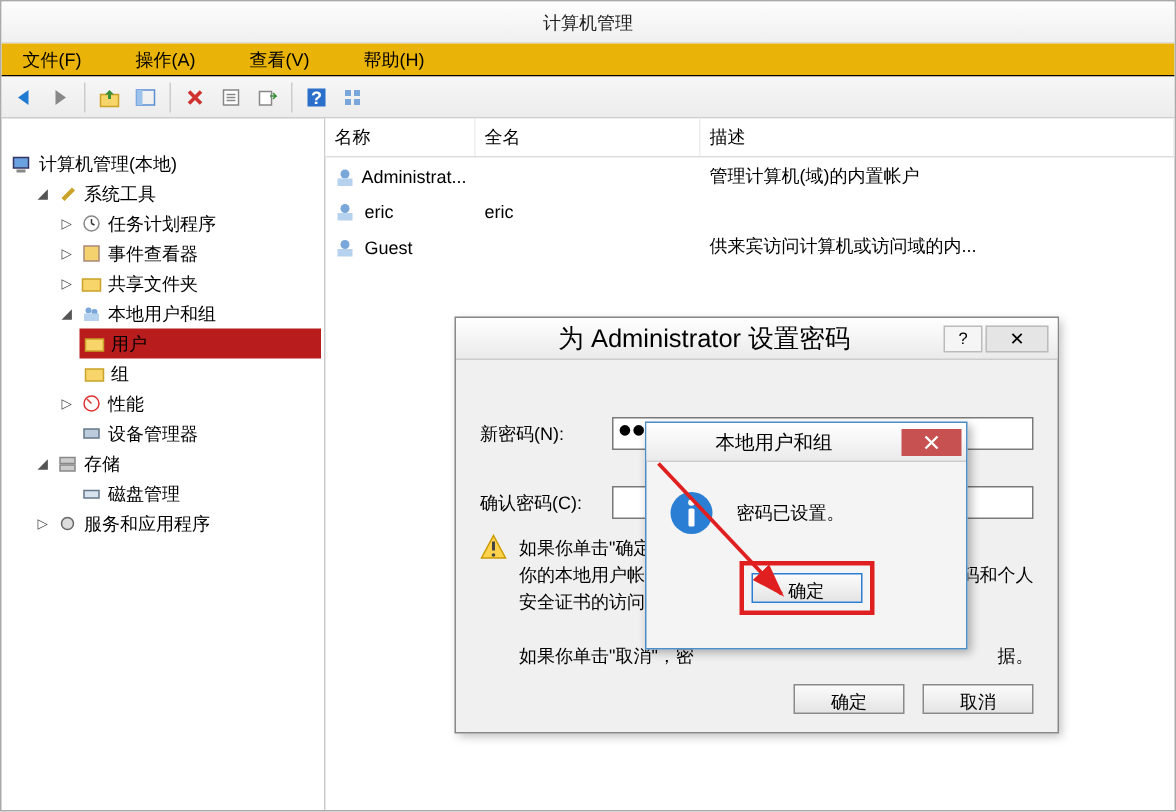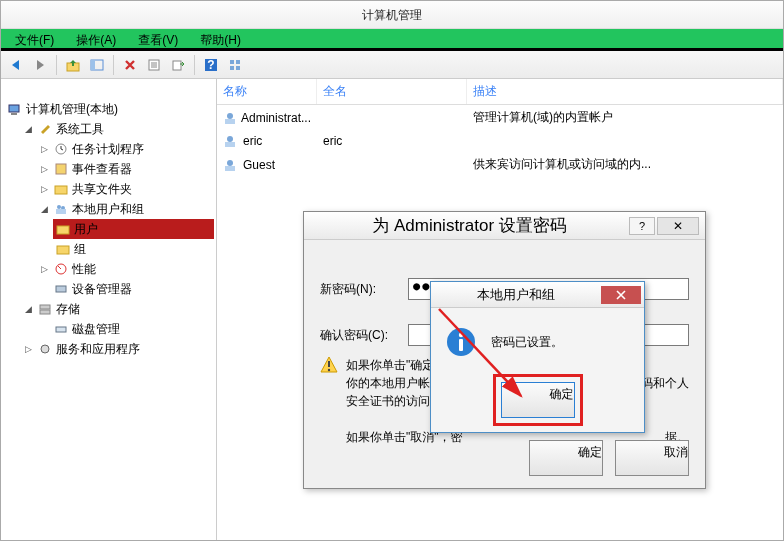--- a/index.html
+++ b/index.html
@@ -1,59 +1,59 @@
 <!DOCTYPE html>
 <html><head>
 <meta charset="utf-8">
 <style>
 * { box-sizing: border-box; margin: 0; padding: 0; font-family: "Microsoft YaHei", "SimSun", Tahoma, sans-serif; font-size: 12px; }
 body { background: #fff; width: 784px; height: 541px; overflow: hidden; position: relative; border: 1px solid #aaa; }
 
 .titlebar { height: 28px; background: linear-gradient(#fdfdfd,#f0f0f0); border-bottom: 1px solid #ddd; text-align: center; line-height: 28px; font-size: 13px; color: #222; }
 
-.menubar { height: 22px; background: #22c55e; border-bottom: 3px solid #000000; display: flex; gap: 6px; padding: 0 6px; }
+.menubar { height: 22px; background: #eab308; border-bottom: 1px solid #000000; display: flex; gap: 20px; padding: 0 6px; }
 .menubar .mi { padding: 2px 8px; line-height: 18px; cursor: default; }
 
 .toolbar { height: 28px; background: linear-gradient(#f7f7f7,#ececec); border-bottom: 1px solid #ccc; display: flex; align-items: center; gap: 2px; padding: 0 4px; }
 .tbtn { width: 22px; height: 22px; display: flex; align-items: center; justify-content: center; border: 1px solid transparent; cursor: default; }
 .tsep { width: 1px; height: 20px; background: #ccc; margin: 0 3px; }
 
 .main { display: flex; height: calc(100% - 78px); }
 .tree { width: 216px; border-right: 1px solid #ccc; padding: 20px 2px; overflow: auto; }
 .tree ul { list-style: none; padding-left: 16px; }
 .tree > ul { padding-left: 2px; }
 .tree li { line-height: 18px; white-space: nowrap; }
 .node { display: flex; align-items: center; gap: 3px; padding: 1px 2px; cursor: default; }
 .node.sel { background: #b91c1c; }
 .exp { width: 11px; height: 11px; display: inline-flex; align-items: center; justify-content: center; color: #555; font-size: 9px; }
 .tico { width: 16px; height: 16px; display: inline-flex; align-items: center; justify-content: center; }
 .tico svg { width: 14px; height: 14px; }
 
 .listpane { flex: 1; display: flex; flex-direction: column; }
 .listhead { display: flex; background: #fff; border-bottom: 1px solid #ddd; }
-.listhead .col { padding: 4px 6px; border-right: 1px solid #eee; color: #3b82f6; }
+.listhead .col { padding: 4px 6px; border-right: 1px solid #eee; color: #000000; }
 .c1 { width: 100px; } .c2 { width: 150px; } .c3 { flex: 1; }
 .listbody .row { display: flex; padding: 2px 0; }
 .listbody .cell { padding: 2px 6px; display: flex; align-items: center; gap: 4px; }
 .uico { width: 16px; height: 14px; }
 
 
 .dlg1 { position: absolute; left: 302px; top: 210px; width: 403px; height: 278px; background: #f0f0f0; border: 1px solid #888; box-shadow: 2px 2px 6px rgba(0,0,0,.25); }
 .dlg1 .dtitle { height: 28px; background: linear-gradient(#fff,#eaeaea); border-bottom: 1px solid #ccc; display: flex; align-items: center; padding: 0 6px; }
 .dlg1 .dtitle .t { flex: 1; text-align: center; font-size: 17px; }
 .helpbtn { width: 26px; height: 18px; background: #f5f5f5; border: 1px solid #bbb; text-align: center; line-height: 16px; margin-right: 2px; font-size: 11px; }
 .closex { width: 42px; height: 18px; background: #e5e5e5; border: 1px solid #bbb; text-align: center; line-height: 16px; }
 .dbody { padding: 14px 16px; }
 .frow { display: flex; align-items: center; margin-bottom: 10px; margin-top: 24px; }
 .flabel { width: 88px; }
 .finput { flex: 1; height: 22px; border: 1px solid #7a7a7a; background: #fff; padding: 0 4px; font-family: monospace; letter-spacing: 2px; }
 .warnrow { display: flex; gap: 8px; margin-top: 6px; }
 .wbody { flex: 1; line-height: 18px; }
 .dbtns { position: absolute; bottom: 12px; right: 16px; display: flex; gap: 12px; }
-.btn { width: 74px; height: 36px; background: linear-gradient(#fbfbfb,#e4e4e4); border: 1px solid #8a8a8a; text-align: right; line-height: 22px; cursor: default; }
+.btn { width: 74px; height: 20px; background: linear-gradient(#fbfbfb,#e4e4e4); border: 1px solid #8a8a8a; text-align: center; line-height: 22px; cursor: default; }
 
 
 .dlg2 { position: absolute; left: 429px; top: 280px; width: 215px; height: 152px; background: #f4f4f4; border: 1px solid #4d8ec6; box-shadow: 2px 2px 6px rgba(0,0,0,.3); }
 .dlg2 .dtitle2 { height: 26px; background: linear-gradient(#fff,#eaeaea); display: flex; align-items: center; border-bottom: 1px solid #ccc; }
 .dlg2 .dtitle2 .t { flex: 1; text-align: center; font-size: 13px; }
 .closex2 { width: 40px; height: 18px; background: #c75050; color: #fff; display: flex; align-items: center; justify-content: center; margin-right: 3px; }
 .dlg2 .msgrow { display: flex; align-items: center; gap: 14px; padding: 18px 14px 10px; }
 .dlg2 .okwrap { text-align: center; padding: 6px 0 0; }
 .btnframe { display:inline-block; padding:5px; border:3px solid #e02020; }
 

